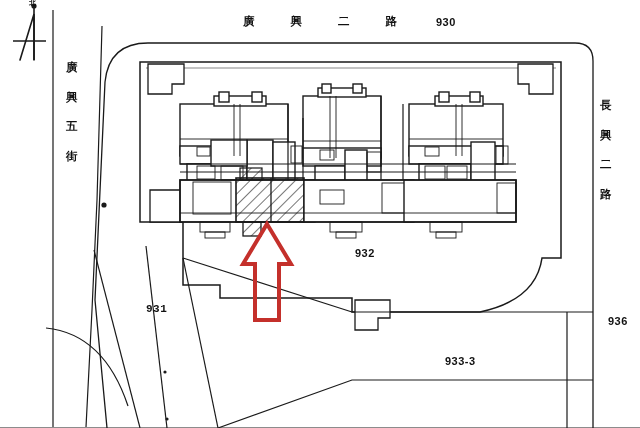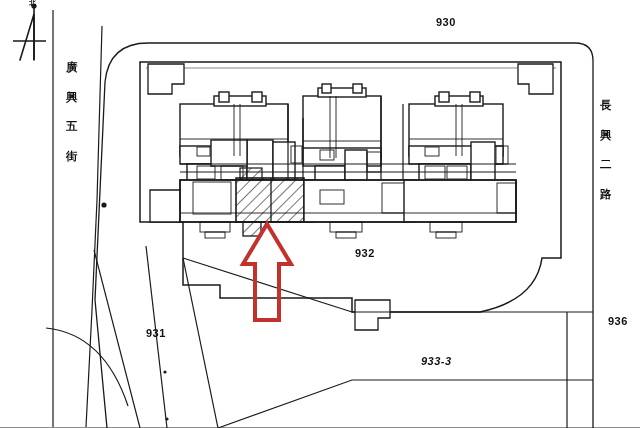--- a/index.html
+++ b/index.html
@@ -193,38 +193,39 @@
       <line x1="0" y1="428" x2="640" y2="428"></line>
     </g>
 
     <g>
       <path d="M267 224 L291 264 L279 264 L279 320 L255 320 L255 264 L243 264 Z" fill="none" stroke="#c4302b" stroke-width="4" stroke-linejoin="miter"></path>
     </g>
   </svg>
 
   <div class="lbl lbl-cjk north-kanji" style="left:29px;top:0px;">北</div>
 
+  <div class="lbl lbl-cjk road-top" style="left:243px;top:16px;letter-spacing:16px;">廣 興 二 路</div>
 
   <div class="lbl parcel-num" style="left:436px;top:17px;">930</div>
 
   <div class="lbl lbl-cjk vert-col" style="left:66px;top:62px;">
     <span>廣</span>
     <span>興</span>
     <span>五</span>
     <span>街</span>
   </div>
 
   <div class="lbl lbl-cjk vert-col" style="left:600px;top:100px;">
     <span>長</span>
     <span>興</span>
     <span>二</span>
     <span>路</span>
   </div>
 
-  <div class="lbl parcel-num" style="left:146px;top:328px;">931</div>
+  <div class="lbl parcel-num" style="left:146px;top:304px;font-family:Liberation Mono, monospace;">931</div>
 
   <div class="lbl parcel-num" style="left:355px;top:248px;">932</div>
 
-  <div class="lbl parcel-num" style="left:421px;top:356px;font-style:italic;">933-3</div>
+  <div class="lbl parcel-num" style="left:445px;top:356px;">933-3</div>
 
   <div class="lbl parcel-num" style="left:608px;top:316px;">936</div>
 
 </div>
 
 </body></html>

